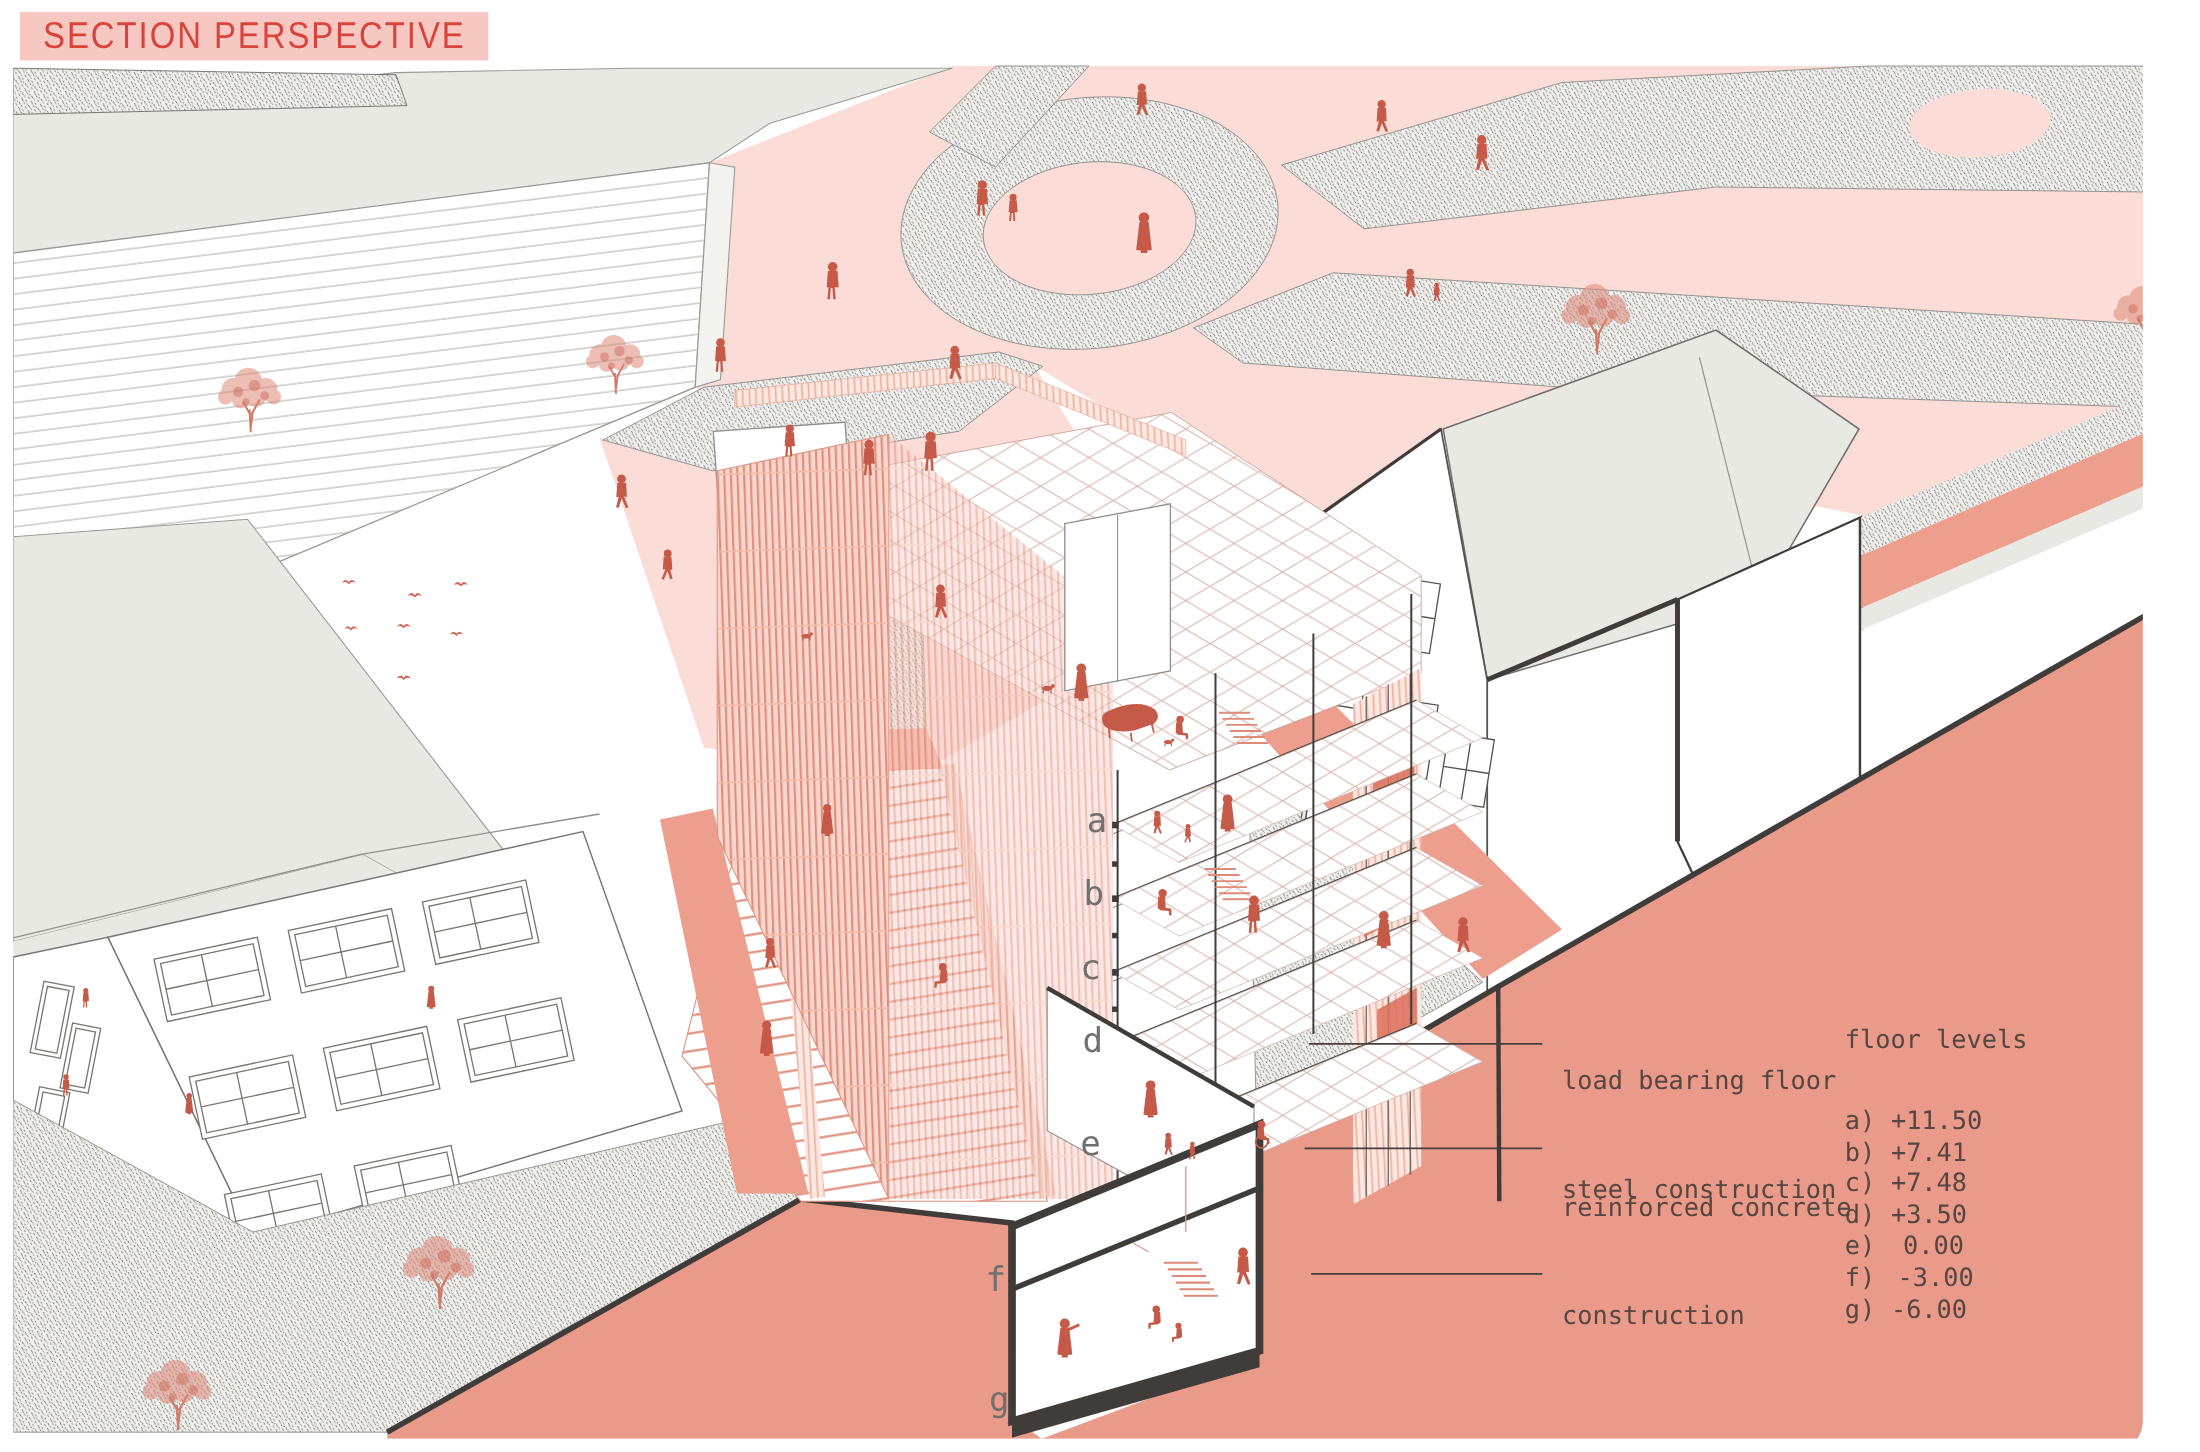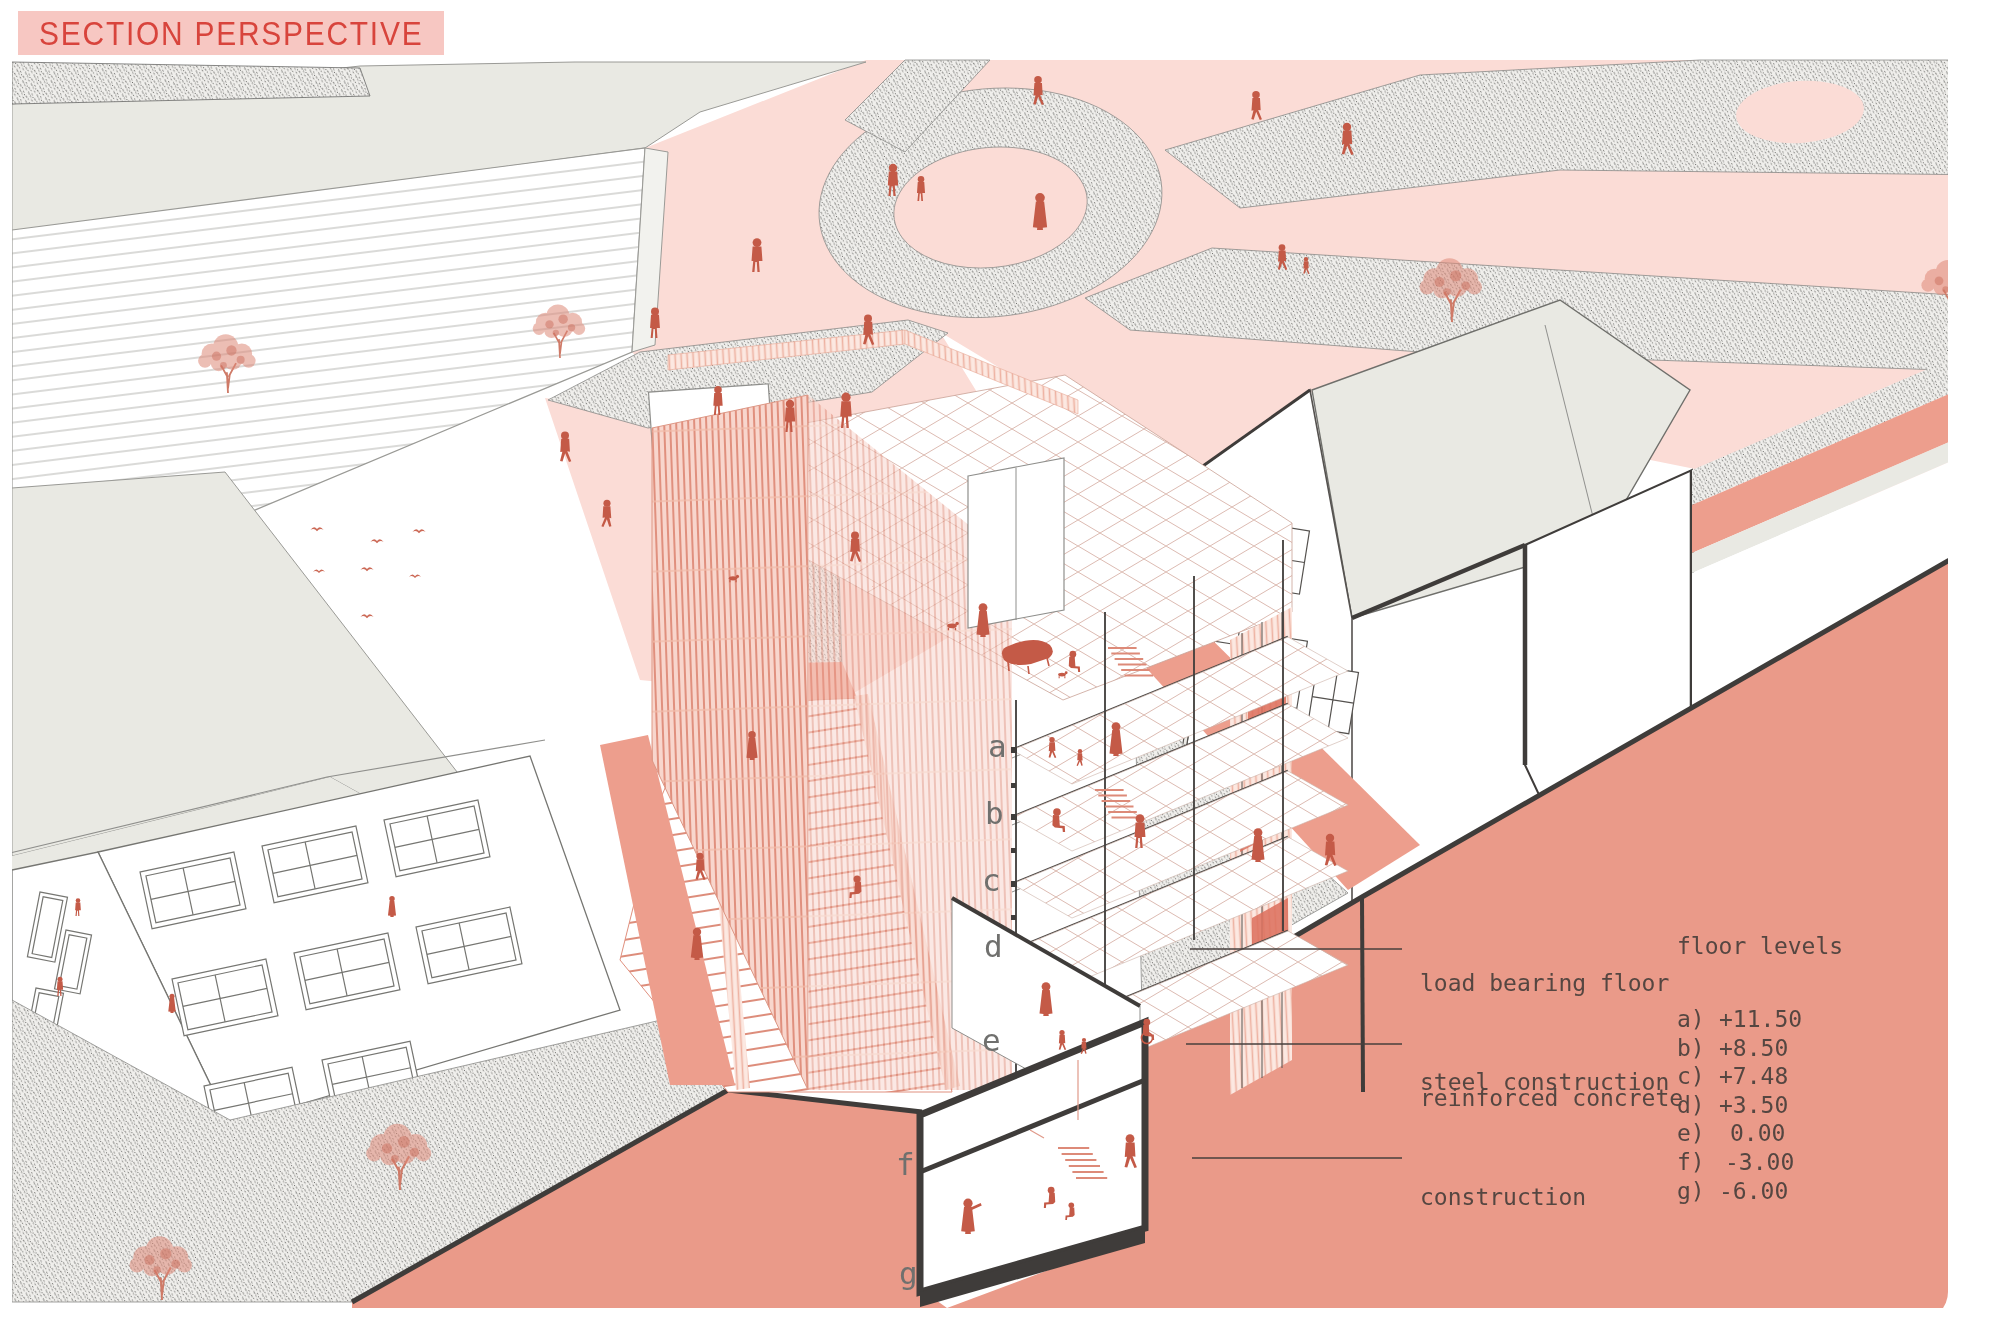--- a/index.html
+++ b/index.html
@@ -486,21 +486,21 @@
   <div>construction</div>
 </div>
 
 
 <div class="abs lbl" style="left:1677px;top:864px;">
   <div>floor levels</div>
 </div>
 
 <div id="floor-levels-list" class="abs" style="left:1677px;top:961px;margin-top:44px;">
   <div class="row"><span class="l">a)</span><span>+11.50</span></div>
-  <div class="row"><span class="l">b)</span><span>+8.50</span></div>
+  <div class="row"><span class="l">b)</span><span>+7.41</span></div>
   <div class="row"><span class="l">c)</span><span>+7.48</span></div>
   <div class="row"><span class="l">d)</span><span>+3.50</span></div>
   <div class="row"><span class="l">e)</span><span style="padding-left:11px">0.00</span></div>
   <div class="row"><span class="l">f)</span><span style="padding-left:6px">-3.00</span></div>
   <div class="row"><span class="l">g)</span><span>-6.00</span></div>
 </div>
 
 <div class="abs sec-letter" style="left:988px;top:731px;">a</div>
 <div class="abs sec-letter" style="left:985px;top:798px;">b</div>
 <div class="abs sec-letter" style="left:982px;top:865px;">c</div>

